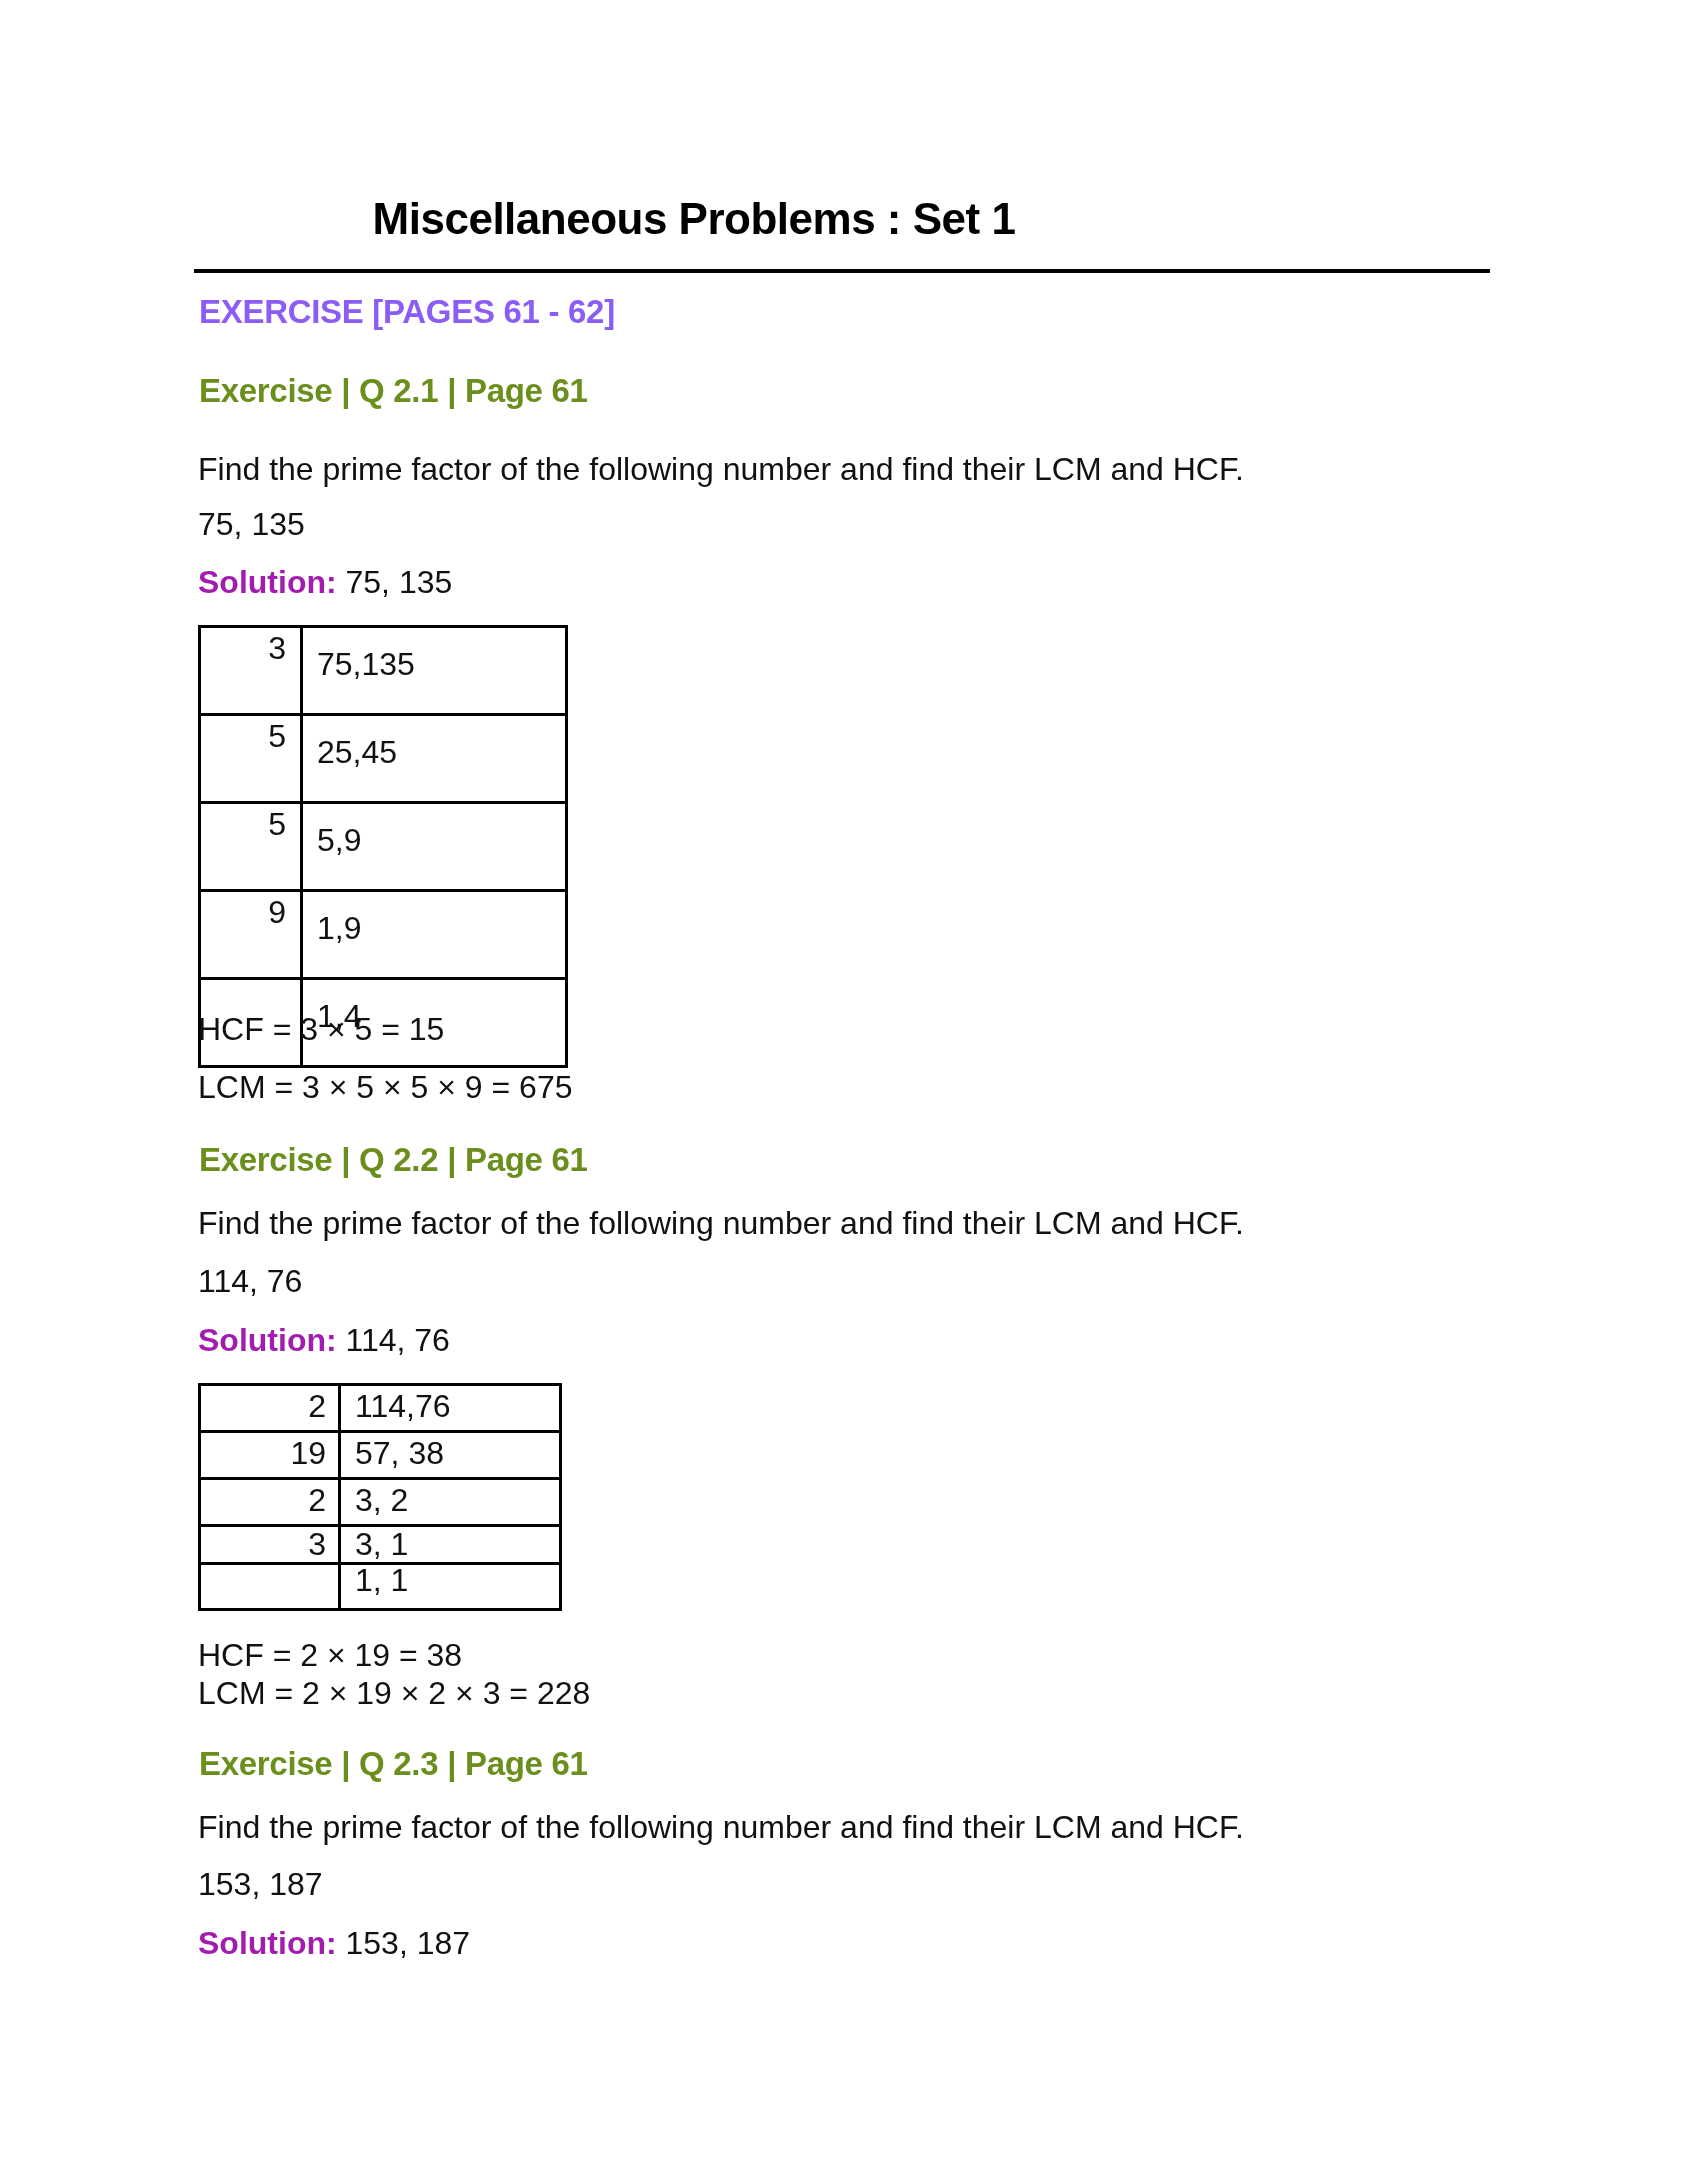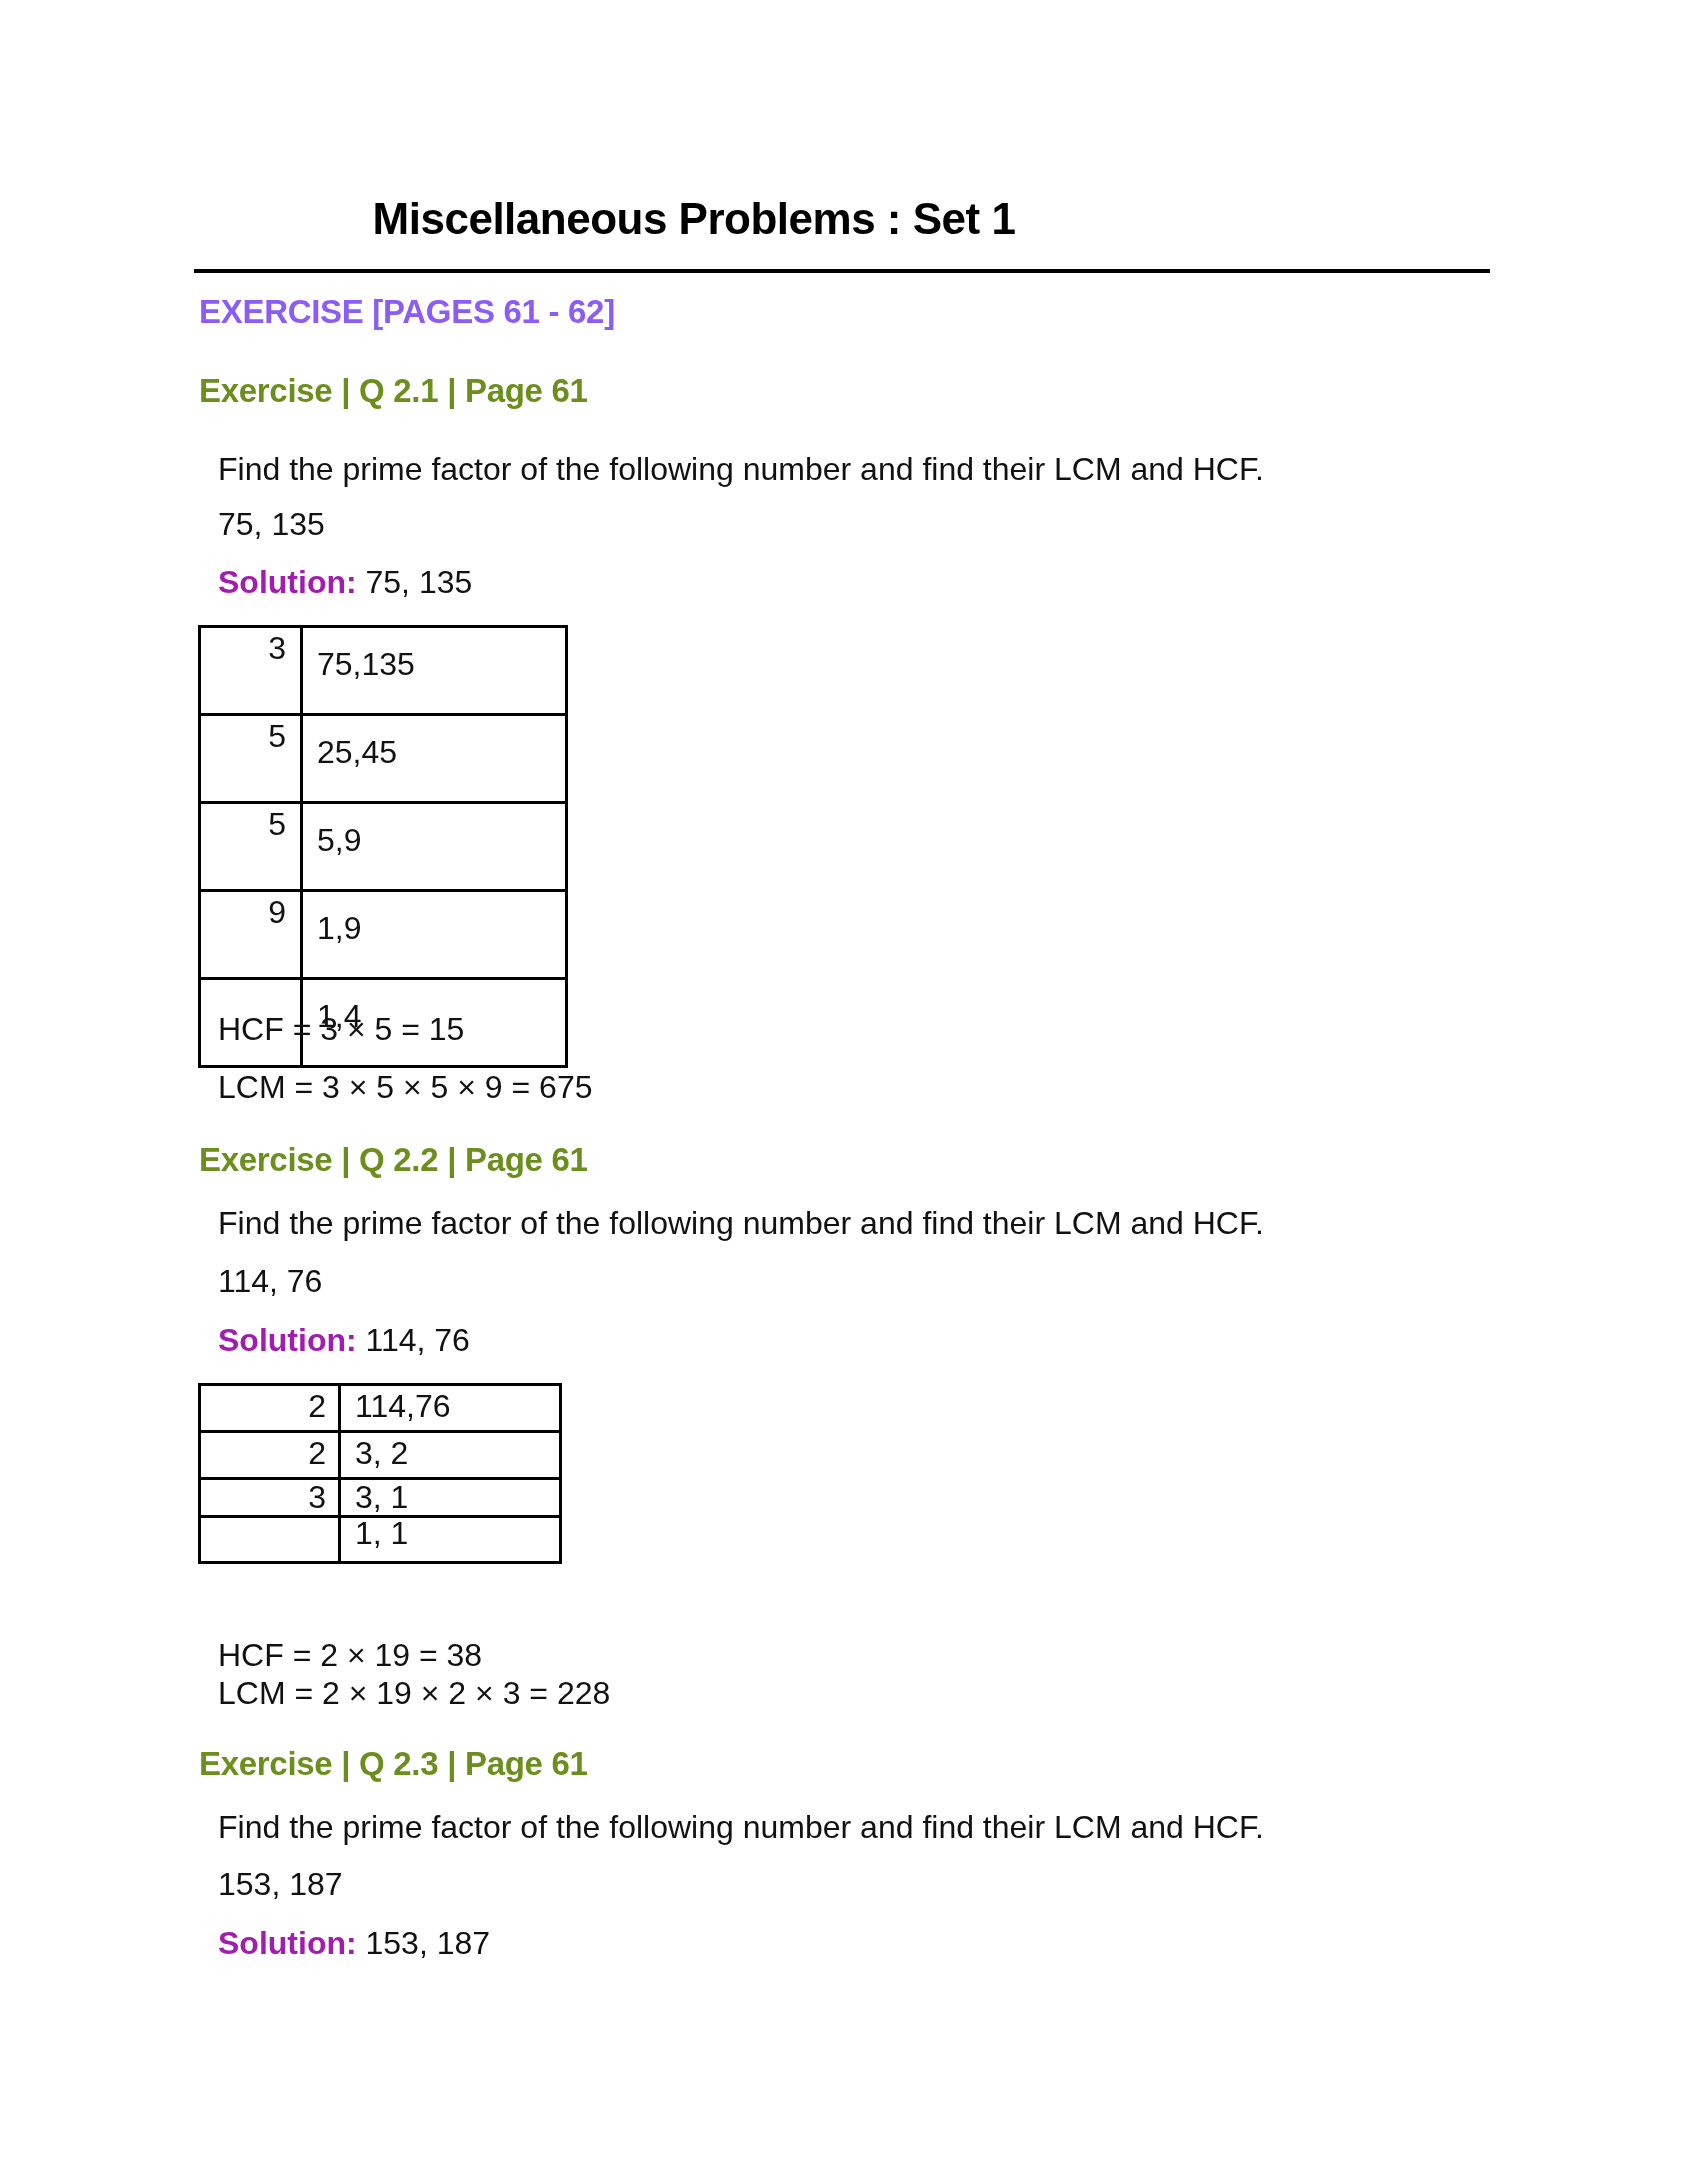--- a/index.html
+++ b/index.html
@@ -8,21 +8,21 @@
     font-family: "Liberation Sans", sans-serif; color: #111111;
   }
   .abs { position: absolute; white-space: nowrap; }
   .title {
     left: 0; width: 1388px; text-align: center; top: 194px;
     font-size: 44px; font-weight: bold; letter-spacing: -0.5px; color: #000;
   }
   .rule { left: 194px; top: 269px; width: 1296px; height: 4px; background: #000; }
   .section-heading { left: 199px; top: 293px; font-size: 33px; font-weight: bold; color: #8b5cf6; letter-spacing: -0.3px; }
   .q-heading { font-size: 33px; font-weight: bold; color: #6a8f1c; letter-spacing: -0.3px; left: 199px; }
-  .body-text { font-size: 32px; left: 198px; color: #111; margin-left: 20px; }
+  .body-text { font-size: 32px; left: 198px; color: #111; }
   .bold { font-weight: bold; color: #a21caf; }
 
   table.factor { position: absolute; border-collapse: collapse; font-size: 32px; }
   table.factor td { border: 3px solid #000; padding: 0; vertical-align: top; }
   table.factor td.div { text-align: right; }
 
   #t1 { left: 198px; top: 625px; width: 370px; }
   #t1 td { height: 67px; }
   #t1 td.div { width: 85px; padding-right: 14px; padding-top: 2px; }
   #t1 td.val { padding-left: 14px; padding-top: 18px; }
@@ -81,20 +81,24 @@
 <div class="abs body-text" style="top:1205px">Find the prime factor of the following number and find their LCM and HCF.</div>
 <div class="abs body-text" style="top:1263px">114, 76</div>
 <div class="abs body-text" style="top:1322px"><span class="bold">Solution:</span><span> 114, 76</span></div>
 
 <table class="factor" id="t2">
   <tbody>
       <tr class="r0">
         <td class="div">2</td>
         <td class="val">114,76</td>
       </tr>
+  <tr class="r1">
+        <td class="div">19</td>
+        <td class="val">57, 38</td>
+      </tr>
   <tr class="r2">
         <td class="div">2</td>
         <td class="val">3, 2</td>
       </tr>
   <tr class="r3">
         <td class="div">3</td>
         <td class="val">3, 1</td>
       </tr>
   <tr class="r4">
         <td class="div"></td>

